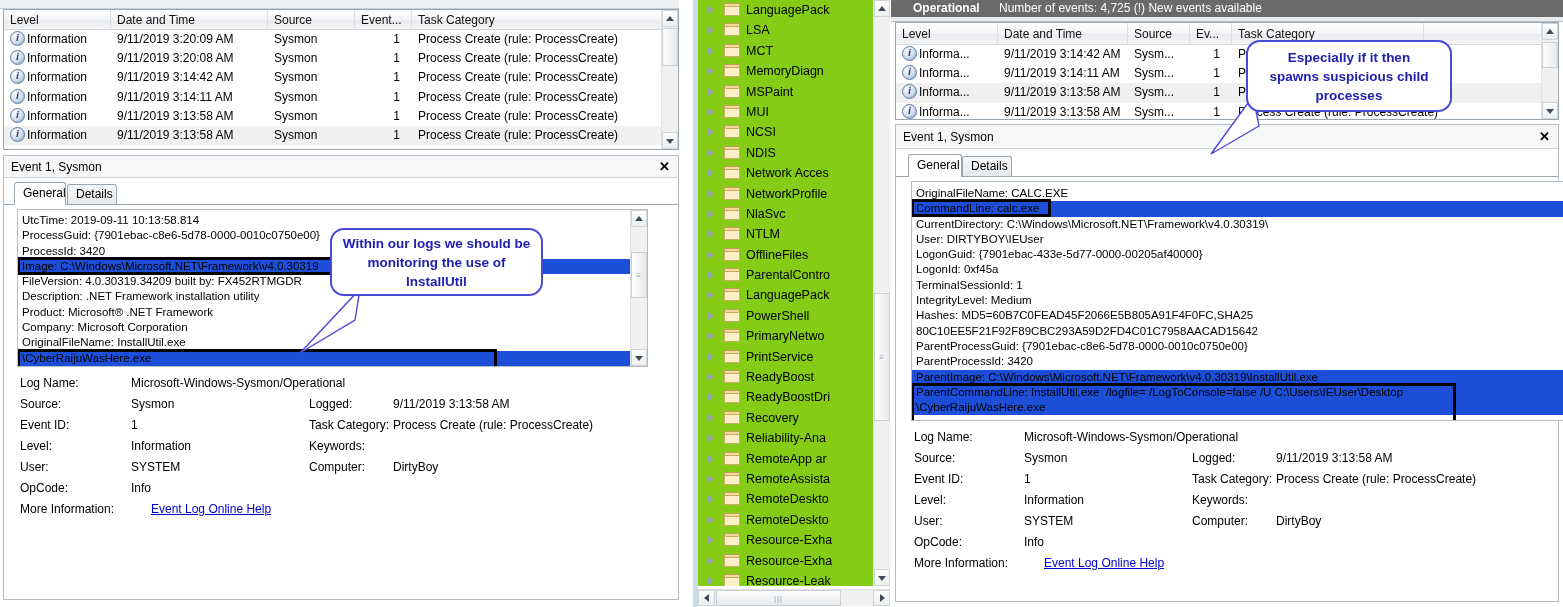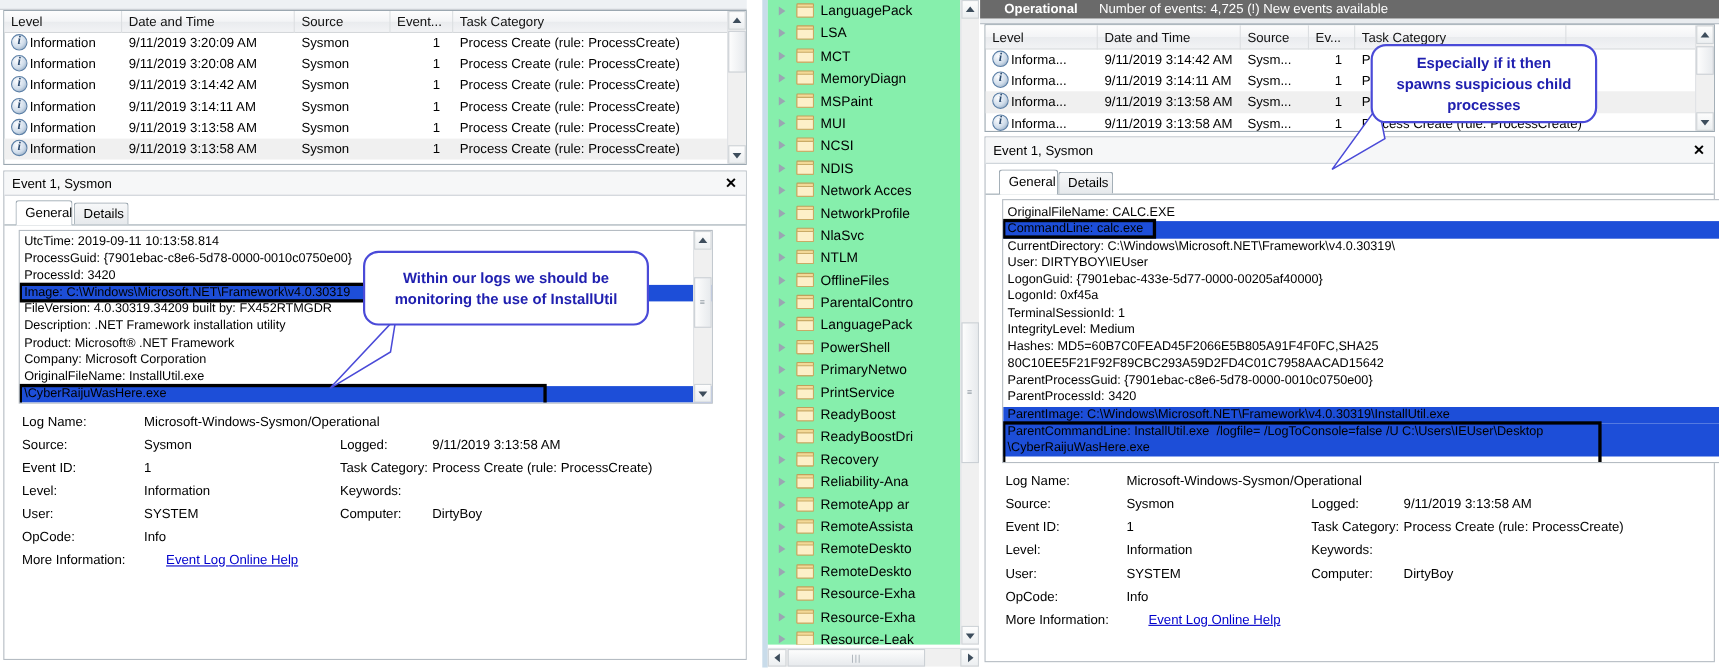--- a/index.html
+++ b/index.html
@@ -102,21 +102,21 @@
   
   .callout{
     position:absolute;border:2px solid #4a4ad8;border-radius:14px;background:#fff;
     color:#2020b0;font-weight:bold;text-align:center;z-index:20;
     font-size:13.5px;line-height:19px;
     display:flex;align-items:center;justify-content:center;
     box-sizing:border-box;padding:4px 8px;
   }
 
   
-  .tree{position:absolute;background:#86efac;overflow:hidden;}
+  .tree{position:absolute;background:#84cc16;overflow:hidden;}
   .tnode{height:20.4px;line-height:20.4px;position:relative;white-space:nowrap;font-size:12.5px;}
   .texp{position:absolute;left:10px;top:6px;width:0;height:0;
     border-top:4px solid transparent;border-bottom:4px solid transparent;border-left:6px solid #9aa6b2;}
   .tfolder{position:absolute;left:26px;top:3px;width:16px;height:13px;}
   .tfolder .back{position:absolute;left:0;top:0;width:16px;height:13px;background:#f3d997;border:1px solid #bfa15b;box-sizing:border-box;border-radius:1px;}
   .tfolder .front{position:absolute;left:0;bottom:0;width:16px;height:10px;background:#fdf0c8;border:1px solid #c9ab66;box-sizing:border-box;border-radius:0 0 1px 1px;}
   .tlabel{position:absolute;left:48px;top:0;}
 
   
   .ophdr{
@@ -279,21 +279,21 @@
       <div class="val" style="left:111px;top:105px;">Info</div>
 
       <div class="lbl" style="left:0;top:126px;">More Information:</div>
       <div class="val link" style="left:131px;top:126px;">Event Log Online Help</div>
     </div>
   </div>
 
   <svg class="abs" width="120" height="120" style="left:300px;top:275px;z-index:19;overflow:visible;">
     <polygon points="60,14 55,45 0,78" fill="#ffffff" stroke="#4a4ad8" stroke-width="1.4"></polygon>
   </svg>
-  <div class="callout" style="left:330px;top:228px;width:260px;height:68px;flex-direction:column;">
+  <div class="callout" style="left:330px;top:228px;width:213px;height:68px;flex-direction:column;">
     <div>Within our logs we should be</div>
     <div>monitoring the use of InstallUtil</div>
   </div>
 </div>
 
 <div class="abs" style="left:679px;top:0;width:212px;height:607px;background:#ffffff;">
 
   <div class="abs" style="left:0;top:0;width:14px;height:607px;background:#ffffff;"></div>
   <div class="abs" style="left:14px;top:0;width:5px;height:607px;background:#c9dcea;"></div>
 

